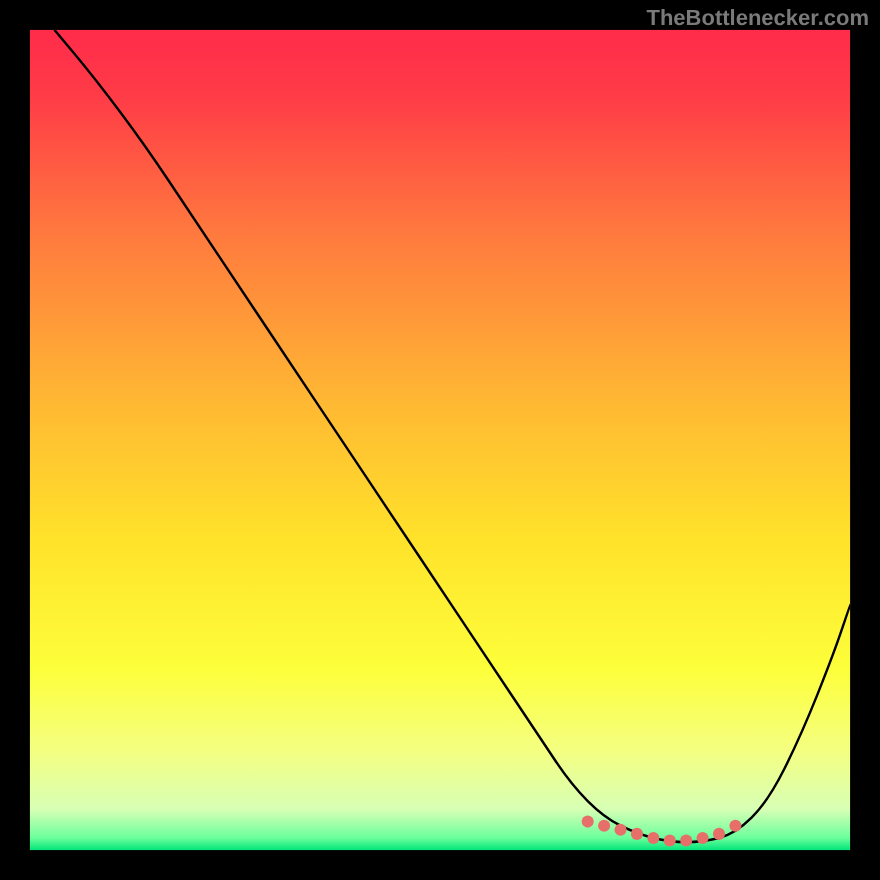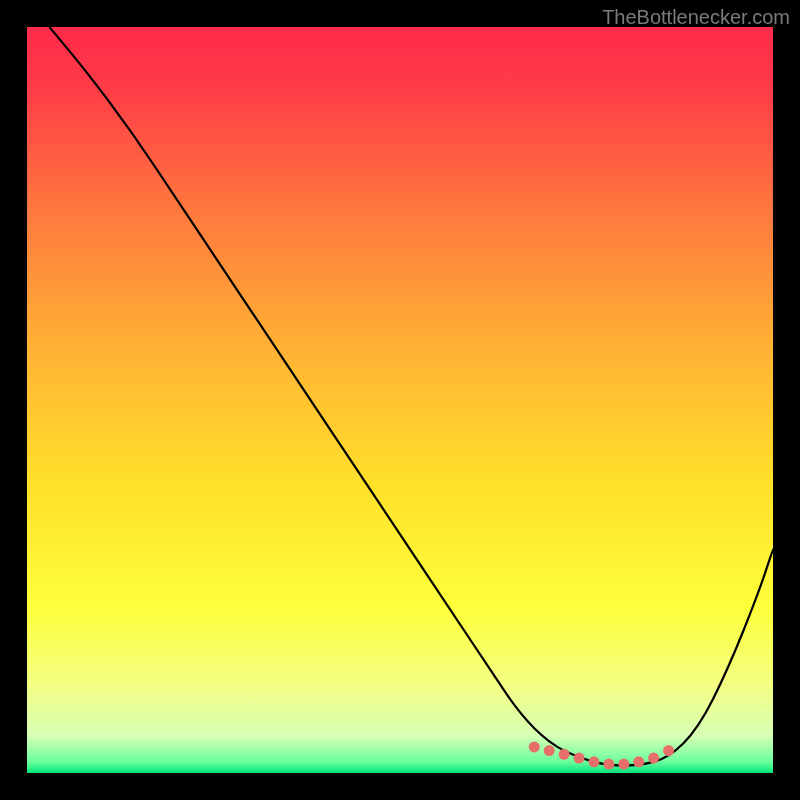--- a/index.html
+++ b/index.html
@@ -1,17 +1,17 @@
 <!DOCTYPE html>
 <html><head>
 <meta charset="utf-8">
 <style>
   * { margin: 0; padding: 0; box-sizing: border-box; }
   body { width: 800px; height: 800px; background: #000; position: relative; font-family: Arial, sans-serif; }
-  .watermark { position: absolute; top: 6px; right: 10px; color: #7a7a7a; font-size: 20px; font-weight: 400; z-index: 10; }
+  .watermark { position: absolute; top: 6px; right: 10px; color: #7a7a7a; font-size: 20px; font-weight: 700; z-index: 10; }
   .frame { position: absolute; left: 27px; top: 27px; width: 746px; height: 746px; background: #000; }
   .gradient { position: absolute; left: 0; top: 0; width: 746px; height: 746px; }
   .curve { position: absolute; left: 0; top: 0; width: 746px; height: 746px; }
 </style>
 </head>
 <body>
 
 <div class="watermark">TheBottlenecker.com</div>
 
 <div class="frame">

